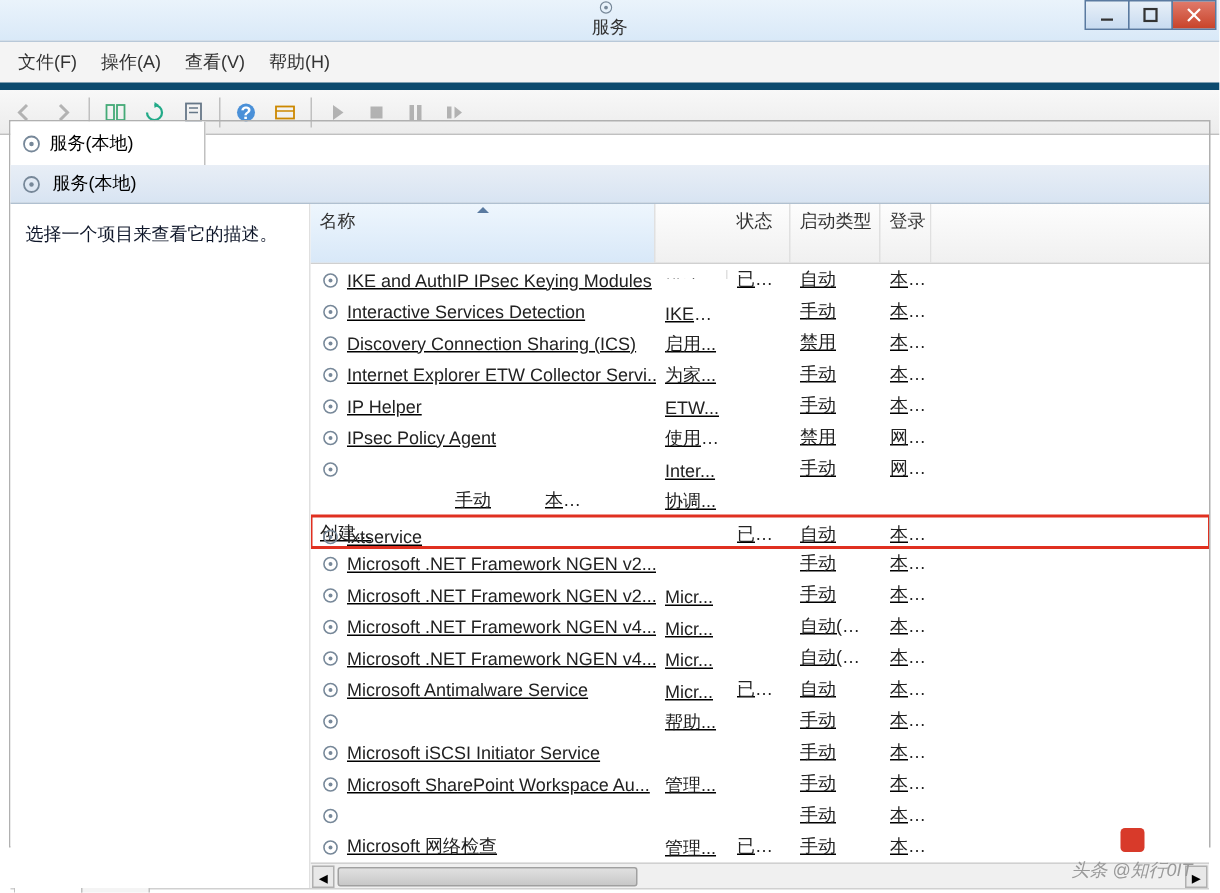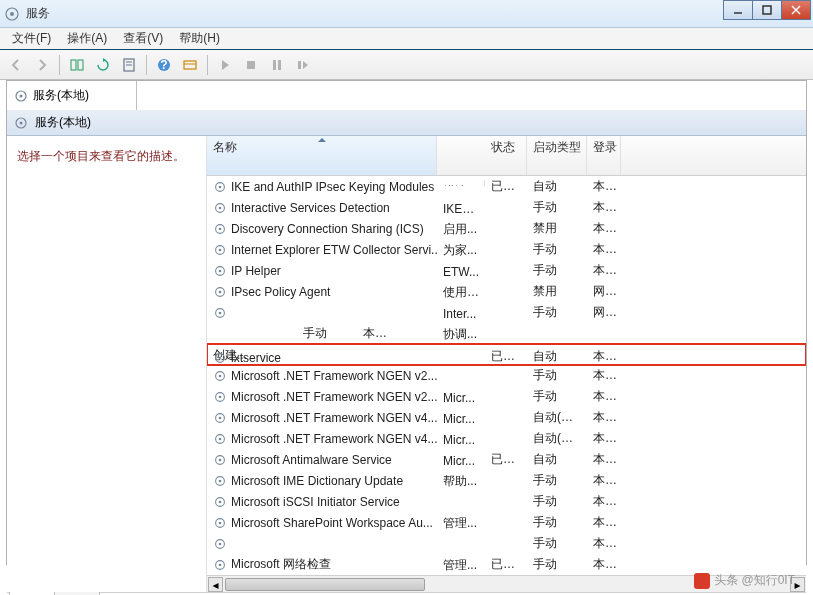--- a/index.html
+++ b/index.html
@@ -1,74 +1,74 @@
 <!DOCTYPE html>
 <html><head>
 <meta charset="utf-8">
 <style>
 * { box-sizing: border-box; margin: 0; padding: 0; font-family: "Microsoft YaHei", Tahoma, sans-serif; font-size: 12px; }
 body { background: #fff; width: 813px; height: 595px; position: relative; overflow: hidden; }
 
 
-.titlebar { height: 28px; background: linear-gradient(#eaf3fb,#d9e9f8); border-bottom: 1px solid #b8c8d8; display: flex; align-items: center; padding: 0 4px; position: relative; }
+.titlebar { height: 28px; background: linear-gradient(#eaf3fb,#d9e9f8); border-bottom: 1px solid #b8c8d8; display: flex; align-items: center; padding: 0 4px; position: relative; flex-direction: column; }
 .titlebar .icon { width: 16px; height: 16px; margin-right: 6px; }
 .titlebar .title { color: #333; }
 .winbtns { position: absolute; right: 2px; top: 0; display: flex; }
 .winbtn { width: 30px; height: 20px; border: 1px solid #5a7aa0; background: linear-gradient(#e8f0f8,#c8dbf0); display: flex; align-items: center; justify-content: center; margin-left: -1px; }
 .winbtn.close { background: linear-gradient(#e07a6a,#c8432a); }
 .winbtn svg { width: 10px; height: 10px; }
 
 
-.menubar { height: 22px; background: #f4f4f4; border-bottom: 1px solid #0c4a6e; display: flex; align-items: center; padding: 0 4px; }
+.menubar { height: 32px; background: #f4f4f4; border-bottom: 5px solid #0c4a6e; display: flex; align-items: center; padding: 0 4px; }
 .menuitem { padding: 2px 8px; color: #333; cursor: default; }
 
 
 .toolbar { height: 30px; background: linear-gradient(#f8f8f8,#ececec); border-bottom: 1px solid #c0c0c0; display: flex; align-items: center; padding: 0 4px; gap: 2px; }
 .tbtn { width: 24px; height: 24px; display: flex; align-items: center; justify-content: center; border: 1px solid transparent; border-radius: 2px; }
 .tbtn svg { width: 16px; height: 16px; }
 .tsep { width: 1px; height: 20px; background: #c0c0c0; margin: 0 3px; }
 .tbtn.disabled { opacity: 0.4; }
 
 
 .content { position: absolute; top: 80px; left: 6px; right: 6px; bottom: 30px; border: 1px solid #b0b0b0; display: flex; flex-direction: column; }
 .leftpane { width: 130px; border-right: 1px solid #c0c0c0; background: #fff; padding: 4px; }
 .treeitem { display: flex; align-items: center; padding: 2px; border-radius: 2px; }
 .treeitem .icon { width: 16px; height: 16px; margin-right: 4px; }
 
 .rightpane { flex: 1; display: flex; flex-direction: column; background: #fff; }
 .rphead { height: 26px; background: linear-gradient(#e8eef6,#d8e4f2); border-bottom: 1px solid #b0c0d0; display: flex; align-items: center; padding: 0 6px; gap: 6px; }
 .rphead .icon { width: 16px; height: 16px; }
 .rpbody { flex: 1; display: flex; overflow: hidden; }
 .detail { width: 200px; padding: 12px 10px; border-right: 1px solid #e0e0e0; }
-.detail-text { color: #7f1d1d; }
+.detail-text { color: #0f172a; }
 
 .listwrap { flex: 1; display: flex; flex-direction: column; overflow: hidden; }
 .listhead { display: flex; height: 40px; background: linear-gradient(#fdfdfd,#f0f0f0); border-bottom: 1px solid #d0d0d0; }
 .lh { border-right: 1px solid #e0e0e0; padding: 3px 6px; color: #333; white-space: nowrap; overflow: hidden; position: relative; }
 .lh.sorted { background: linear-gradient(#eef6fd,#d8e8f8); }
 .lh.sorted::after { content:""; position:absolute; top:2px; left:50%; transform:translateX(-50%); border-left:4px solid transparent; border-right:4px solid transparent; border-bottom:4px solid #5a7aa0; }
 .c-name { width: 230px; } .c-desc { width: 48px; margin-top: 44px; } .c-status { width: 42px; } .c-start { width: 60px; } .c-logon { width: 34px; }
 
-.listrows { flex: 1; overflow-y: auto; overflow-x: auto; }
+.listrows { flex: 1; overflow-y: auto; overflow-x: auto; text-decoration: underline; }
 .row { display: flex; height: 21px; align-items: center; }
 .cell { padding: 0 6px; white-space: nowrap; overflow: hidden; text-overflow: ellipsis; color: #222; }
 .cell.c-name { display: flex; align-items: center; gap: 4px; }
 .gear { width: 14px; height: 14px; flex-shrink: 0; }
 .row.highlight { outline: 2px solid #e03020; outline-offset: -1px; position: relative; z-index: 2; align-items: flex-end; }
 
 .hscroll { height: 17px; background: #f0f0f0; border-top: 1px solid #d0d0d0; position: relative; }
 .hscroll .thumb { position: absolute; left: 18px; top: 2px; width: 200px; height: 13px; background: linear-gradient(#e0e0e0,#c8c8c8); border: 1px solid #a0a0a0; border-radius: 2px; }
 .hscroll .arr { position:absolute; top:1px; width:15px; height:15px; background:#e8e8e8; border:1px solid #b0b0b0; display:flex; align-items:center; justify-content:center;}
 .hscroll .arr.l { left:1px; } .hscroll .arr.r { right:1px; }
 
 .tabs { height: 22px; display: flex; align-items: flex-end; padding-left: 2px; background: #fff; border-top: 1px solid #d0d0d0; }
 .tab { padding: 2px 10px; border: 1px solid #c0c0c0; border-top: none; border-radius: 0 0 4px 4px; background: #f4f4f4; margin-right: -1px; font-size: 12px; color: #555; text-decoration: underline; }
 .tab.active { background: #fff; }
 
-.watermark { position: absolute; right: 18px; bottom: 6px; color: #999; font-size: 14px; display: flex; align-items: center; gap: 4px; }
+.watermark { position: absolute; right: 18px; bottom: 6px; color: #999; font-size: 14px; font-style: italic; display: flex; align-items: center; gap: 4px; flex-direction: column; }
 .watermark .logo { width: 16px; height: 16px; background: #d83a2a; border-radius: 3px; }
 
 .gear-svg { fill: none; stroke: #789; stroke-width: 1.2; }
 </style>
 </head>
 <body>
 
 <div class="titlebar">
   <svg class="icon" viewBox="0 0 16 16">
       <circle cx="8" cy="8" r="6" class="gear-svg"></circle>
@@ -375,21 +375,20 @@
               <div class="cell c-status">已启动</div>
               <div class="cell c-start">自动</div>
               <div class="cell c-logon">本地</div>
             </div>
             <div class="row">
               <div class="cell c-name">
                 <svg class="gear" viewBox="0 0 16 16">
                   <circle cx="8" cy="8" r="5" class="gear-svg"></circle>
                   <circle cx="8" cy="8" r="1.5" fill="#789"></circle>
                 </svg>
-                <span>Microsoft IME Dictionary Update</span>
               </div>
               <div class="cell c-desc"></div>
               <div class="cell c-status"></div>
               <div class="cell c-start">手动</div>
               <div class="cell c-logon">本地</div>
             </div>
             <div class="row">
               <div class="cell c-name">
                 <svg class="gear" viewBox="0 0 16 16">
                   <circle cx="8" cy="8" r="5" class="gear-svg"></circle>

